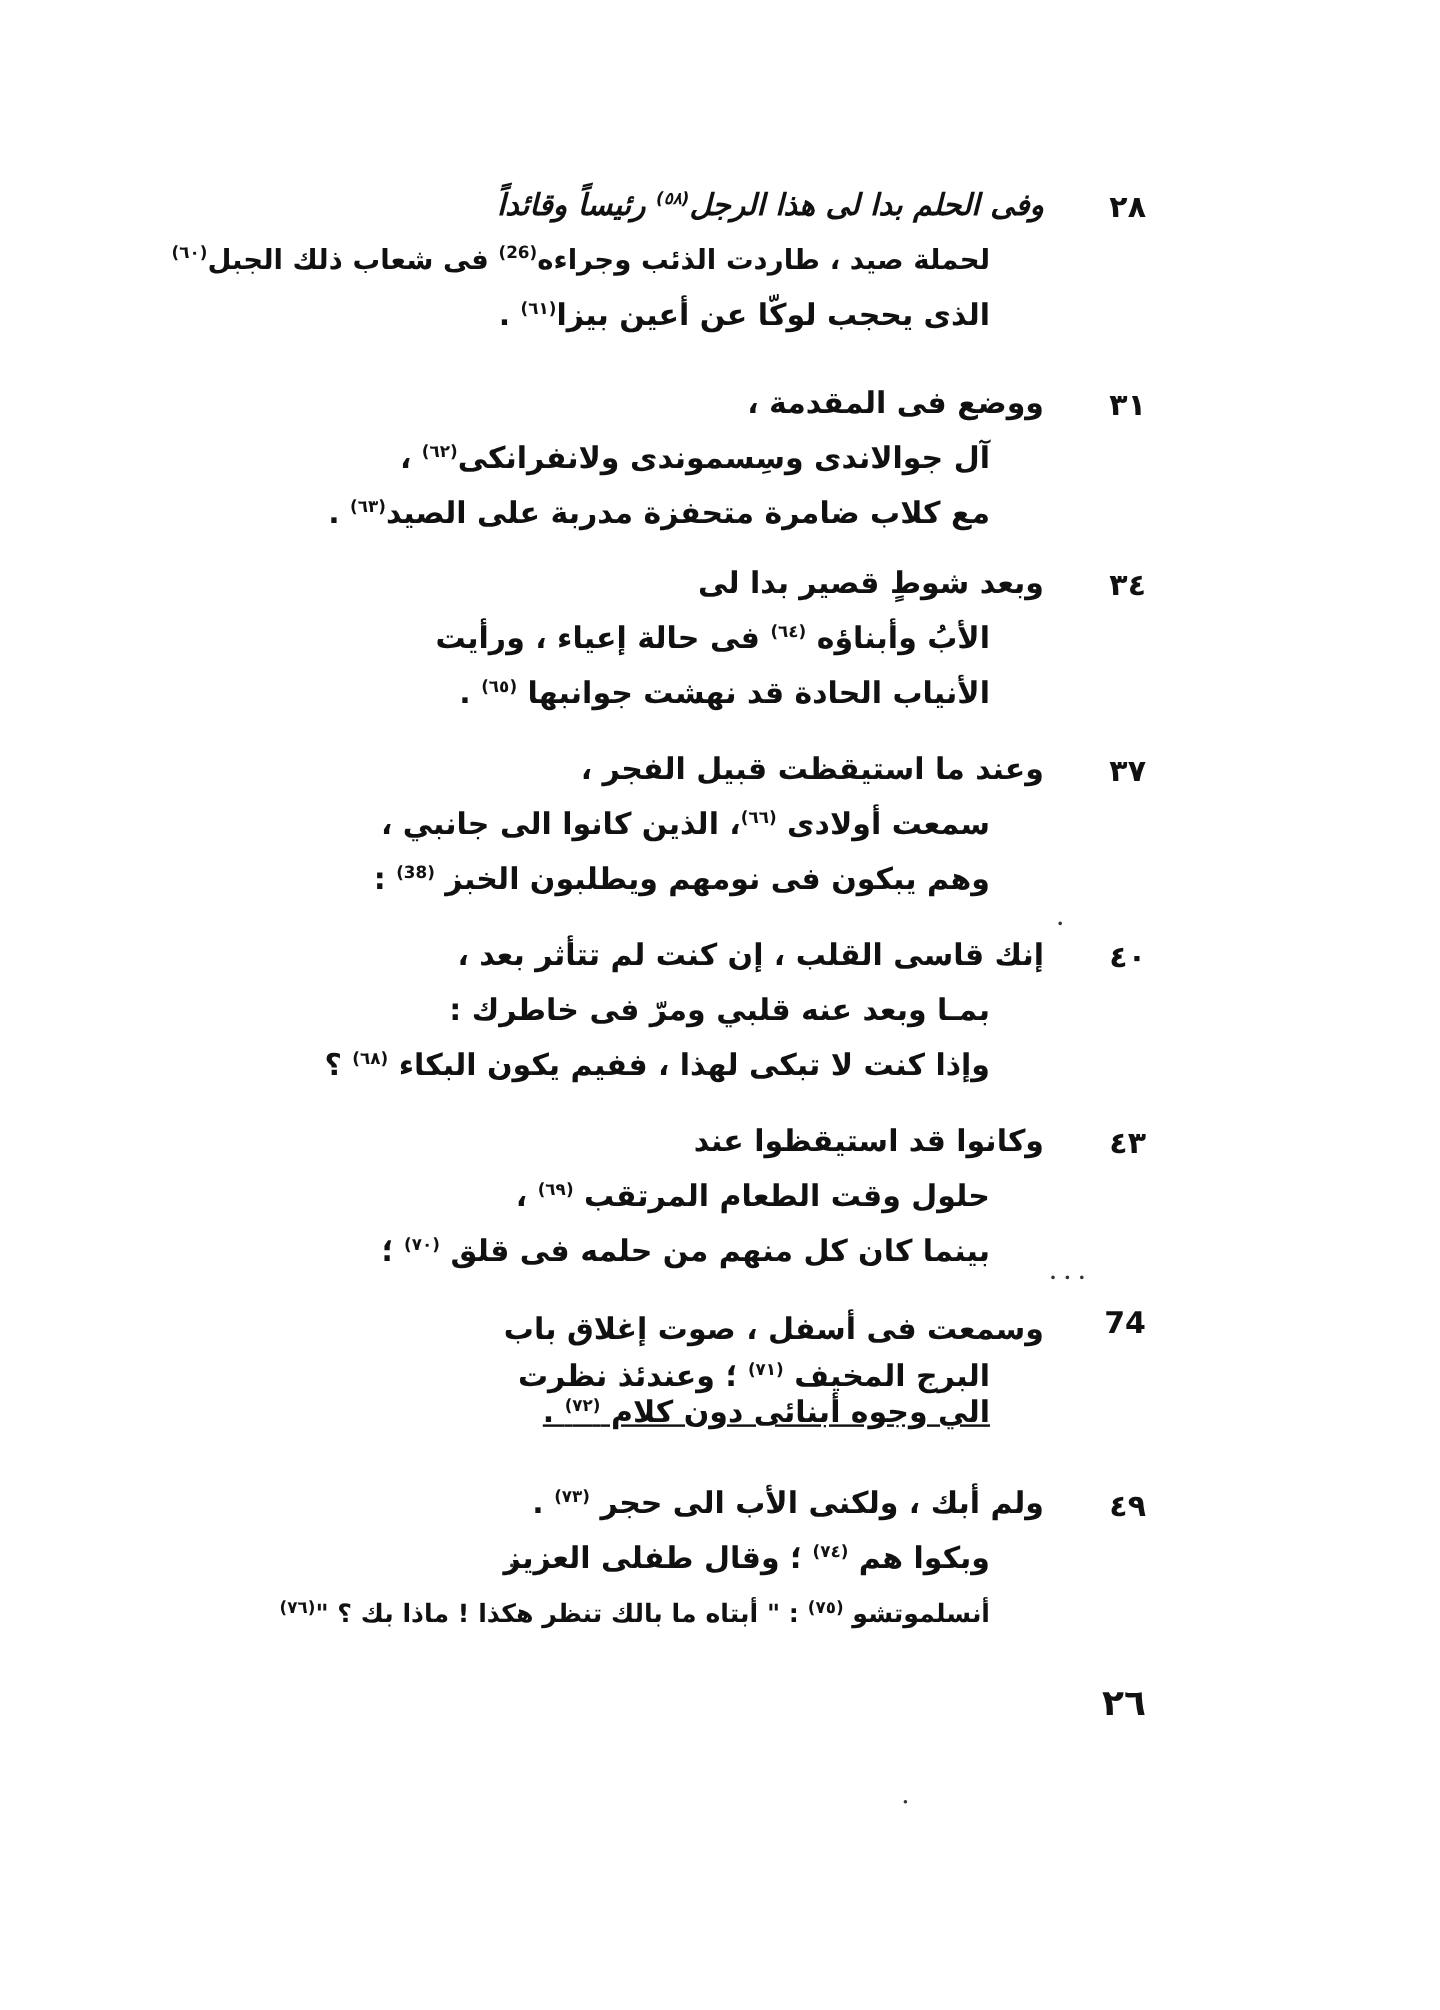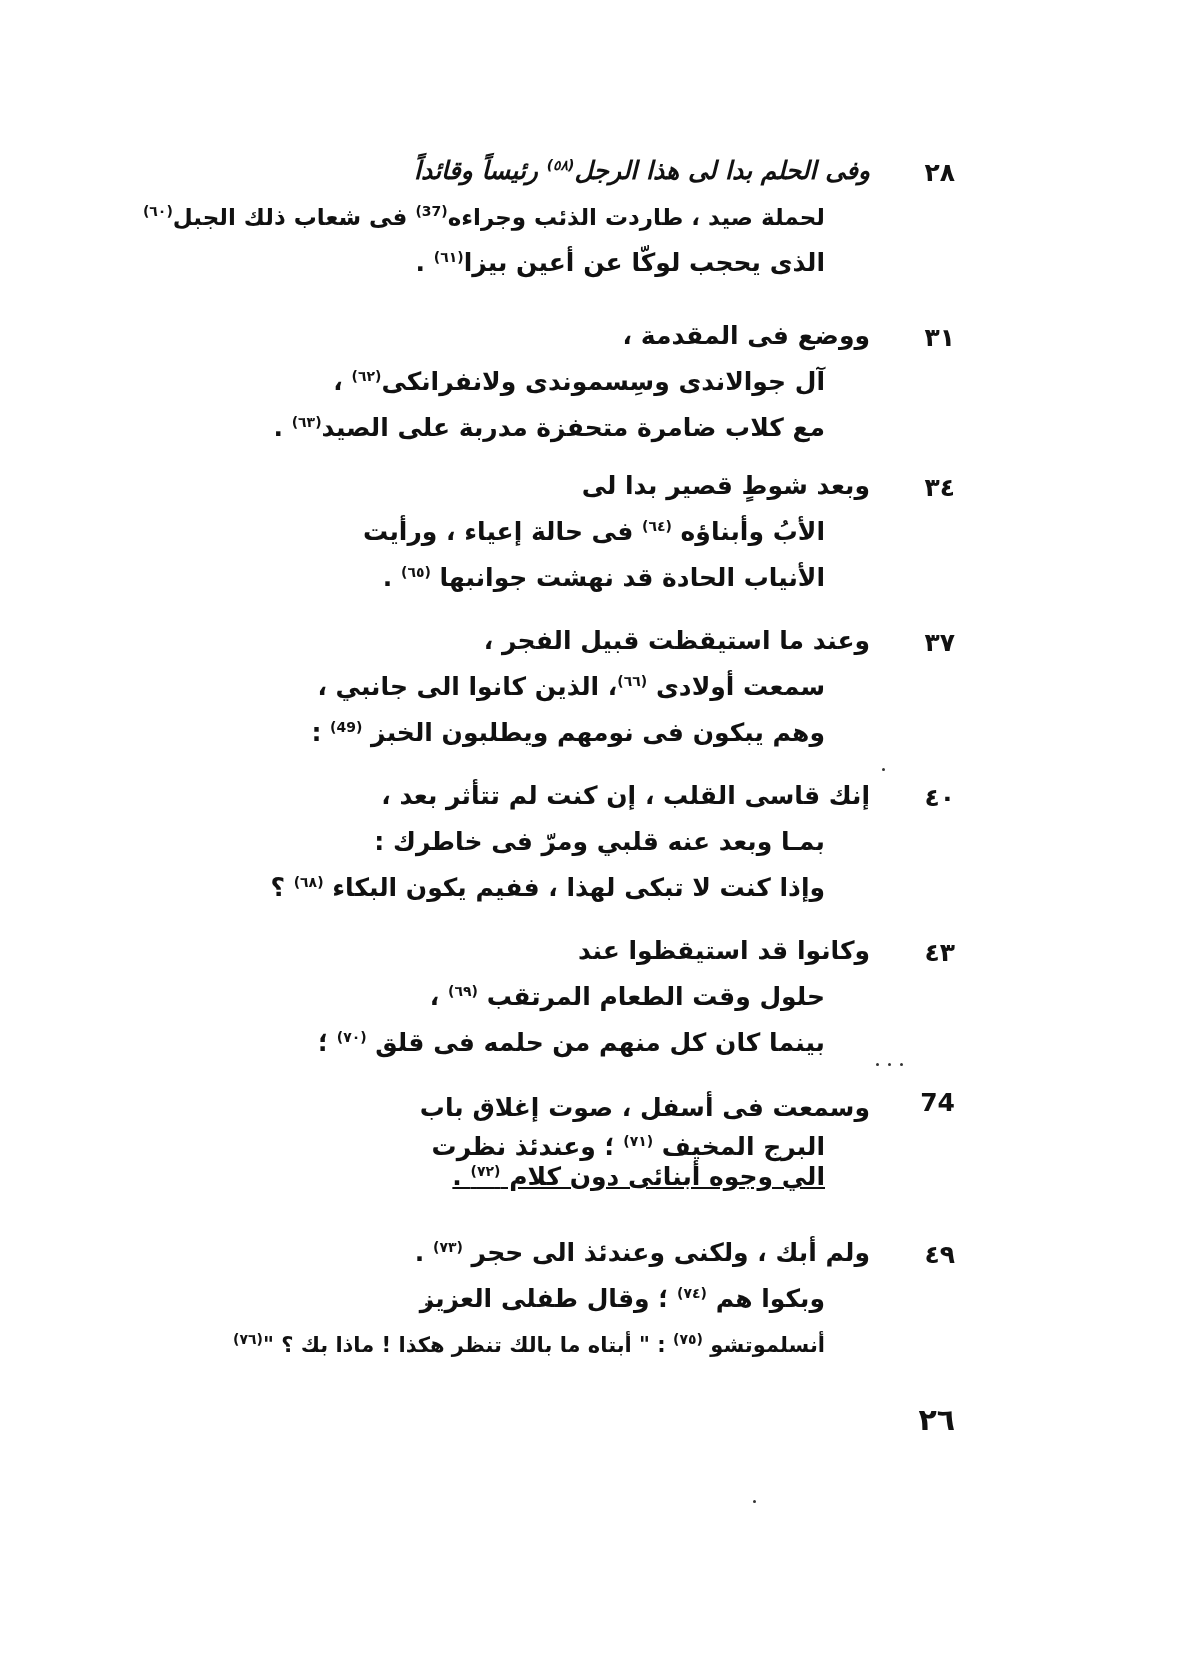--- a/index.html
+++ b/index.html
@@ -74,21 +74,21 @@
 <body>
 
 <div class="page">
 
   <div class="stanza" style="top:148px;">
     <span class="line-num">٢٨</span>
     <div class="line first" style="top:0px;font-style:italic;">
       <span>وفى الحلم بدا لى هذا الرجل</span><sup class="fn">(٥٨)</sup><span> رئيساً وقائداً</span>
     </div>
     <div class="line wide" style="top:46px; right:375px;">
-      <span>لحملة صيد ، طاردت الذئب وجراءه</span><sup class="fn">(37)</sup><span> فى شعاب ذلك الجبل</span><sup class="fn">(٦٠)</sup>
+      <span>لحملة صيد ، طاردت الذئب وجراءه</span><sup class="fn">(26)</sup><span> فى شعاب ذلك الجبل</span><sup class="fn">(٦٠)</sup>
     </div>
     <div class="line indent" style="top:92px;">
       <span>الذى يحجب لوكّا عن أعين بيزا</span><sup class="fn">(٦١)</sup><span> .</span>
     </div>
   </div>
 
   <div class="stanza" style="top:313px;">
     <span class="line-num">٣١</span>
     <div class="line first" style="top:0px;">
       <span>ووضع فى المقدمة ،</span>
@@ -116,21 +116,21 @@
 
   <div class="stanza" style="top:618px;">
     <span class="line-num">٣٧</span>
     <div class="line first" style="top:0px;">
       <span>وعند ما استيقظت قبيل الفجر ،</span>
     </div>
     <div class="line indent" style="top:46px;">
       <span>سمعت أولادى </span><sup class="fn">(٦٦)</sup><span>، الذين كانوا الى جانبي ،</span>
     </div>
     <div class="line indent" style="top:92px;">
-      <span>وهم يبكون فى نومهم ويطلبون الخبز </span><sup class="fn">(49)</sup><span> :</span>
+      <span>وهم يبكون فى نومهم ويطلبون الخبز </span><sup class="fn">(38)</sup><span> :</span>
     </div>
   </div>
 
   <div class="stanza" style="top:773px;">
     <span class="line-num">٤٠</span>
     <div class="line first" style="top:0px;">
       <span>إنك قاسى القلب ، إن كنت لم تتأثر بعد ،</span>
     </div>
     <div class="line indent" style="top:46px;">
       <span>بمـا وبعد عنه قلبي ومرّ فى خاطرك :</span>
@@ -162,21 +162,21 @@
       <span>البرج المخيف </span><sup class="fn">(٧١)</sup><span> ؛ وعندئذ نظرت</span>
     </div>
     <div class="line indent" style="top:76px;text-decoration:underline;">
       <span>الي وجوه أبنائى دون كلام </span><sup class="fn">(٧٢)</sup><span> .</span>
     </div>
   </div>
 
   <div class="stanza" style="top:1230px;">
     <span class="line-num">٤٩</span>
     <div class="line first" style="top:0px;">
-      <span>ولم أبك ، ولكنى وعندئذ الى حجر </span><sup class="fn">(٧٣)</sup><span> .</span>
+      <span>ولم أبك ، ولكنى الأب الى حجر </span><sup class="fn">(٧٣)</sup><span> .</span>
     </div>
     <div class="line indent" style="top:46px;">
       <span>وبكوا هم </span><sup class="fn">(٧٤)</sup><span> ؛ وقال طفلى العزيز</span>
     </div>
     <div class="line widest" style="top:92px;">
       <span>أنسلموتشو </span><sup class="fn">(٧٥)</sup><span> : " أبتاه ما بالك تنظر هكذا ! ماذا بك ؟ "</span><sup class="fn">(٧٦)</sup>
     </div>
   </div>
 
   <div class="page-number">٢٦</div>

